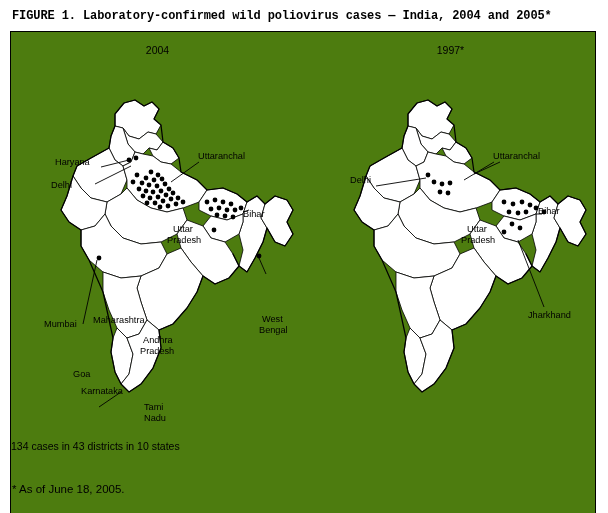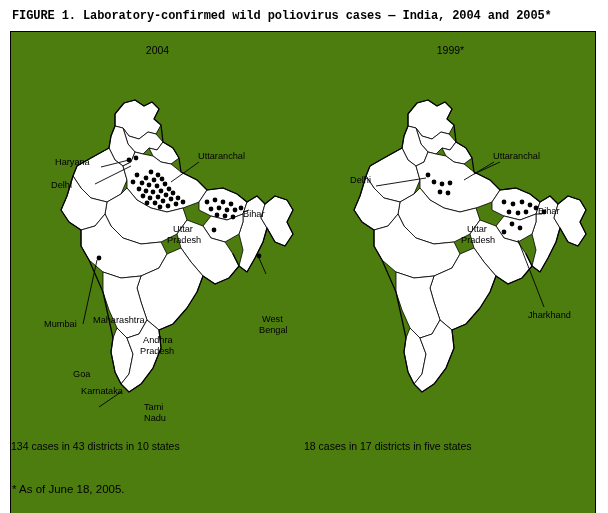--- a/index.html
+++ b/index.html
@@ -239,21 +239,21 @@
         <text x="70" y="332">Karnataka</text>
         <text x="133" y="348">Tami</text>
         <text x="133" y="359">Nadu</text>
       </svg>
 
       <div class="panel-caption">134 cases in 43 districts in 10 states</div>
     </div>
 
     <div class="panel panel-right">
       <div class="panel-year">
-        <span>1999*</span>
+        <span>1997*</span>
       </div>
 
       <svg class="map-svg" viewBox="0 0 293 395">
 
         <g>
           <path class="statepath" d="M104,52 L113,41 L124,38 L133,44 L141,40 L148,47 L143,57 L150,63 L145,72 L137,70 L128,77 L118,74 L112,66 L104,64 Z"></path>
           <path class="statepath" d="M112,66 L118,74 L128,77 L137,70 L145,72 L152,80 L146,88 L138,86 L132,92 L124,90 L117,82 Z"></path>
           <path class="statepath" d="M104,64 L112,66 L117,82 L124,90 L120,100 L112,104 L104,98 L98,86 L100,74 Z"></path>
           <path class="statepath" d="M138,86 L146,88 L152,80 L162,86 L168,96 L160,102 L150,100 L142,94 Z"></path>
           <path class="statepath" d="M66,104 L80,96 L98,86 L104,98 L112,104 L116,118 L110,132 L96,140 L80,136 L70,126 L62,114 Z"></path>
@@ -304,20 +304,19 @@
         </g>
 
         <text x="46" y="121">Delhi</text>
         <text x="189" y="97">Uttaranchal</text>
         <text x="163" y="170">Uttar</text>
         <text x="157" y="181">Pradesh</text>
         <text x="234" y="152">Bihar</text>
         <text x="224" y="256">Jharkhand</text>
       </svg>
 
-      <div class="panel-caption">18 cases in 17 districts in five states</div>
     </div>
 
   </div>
 
   <div class="footnote">* As of June 18, 2005.</div>
 
 </div>
 
 </body></html>

